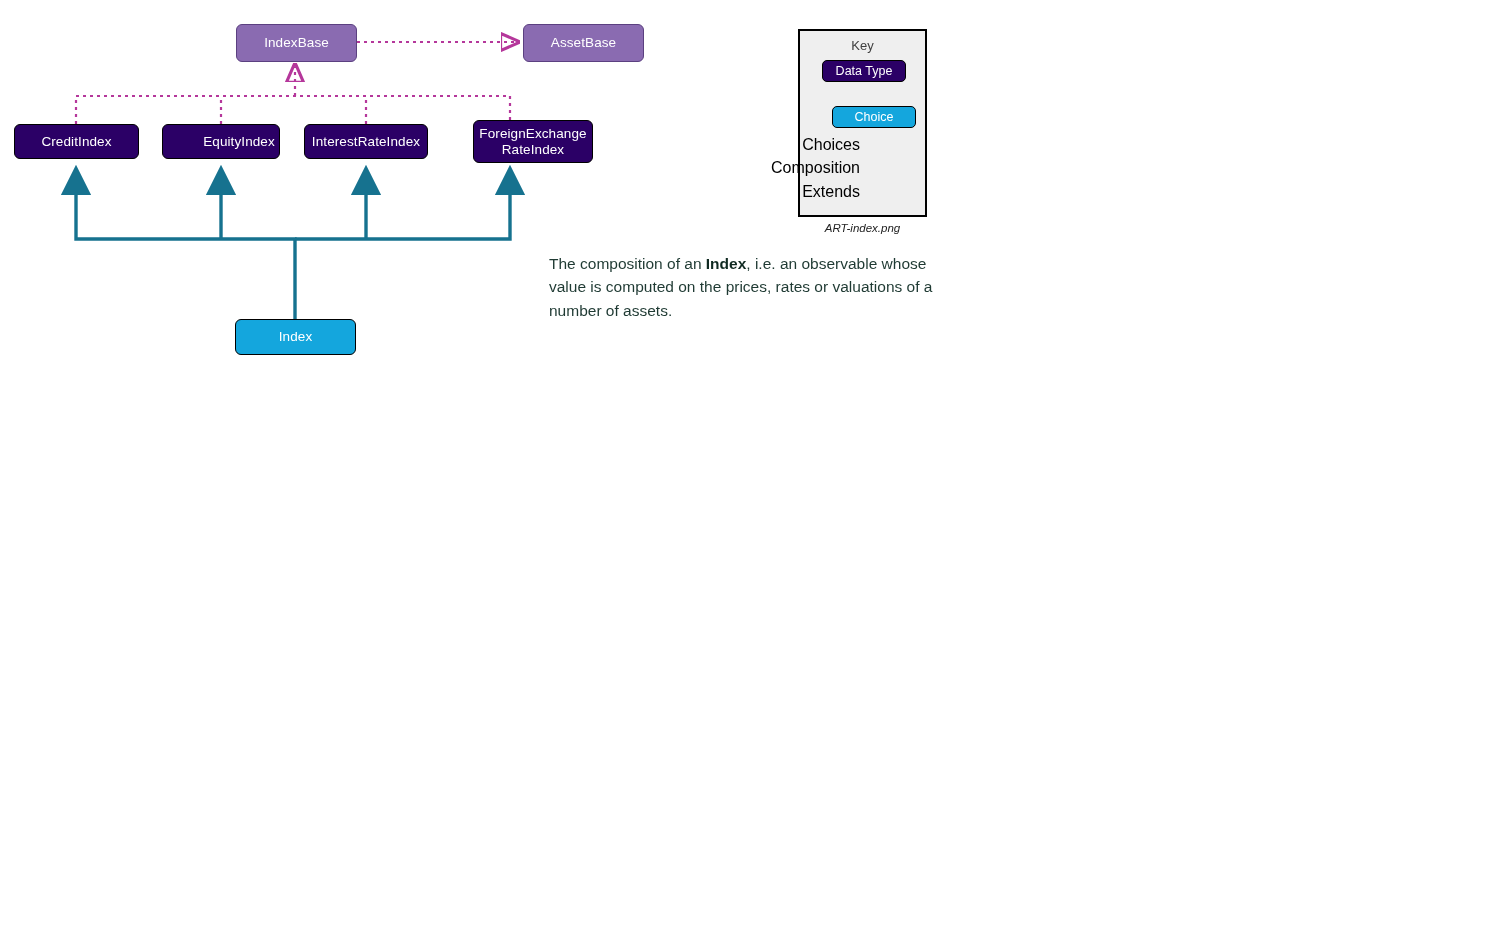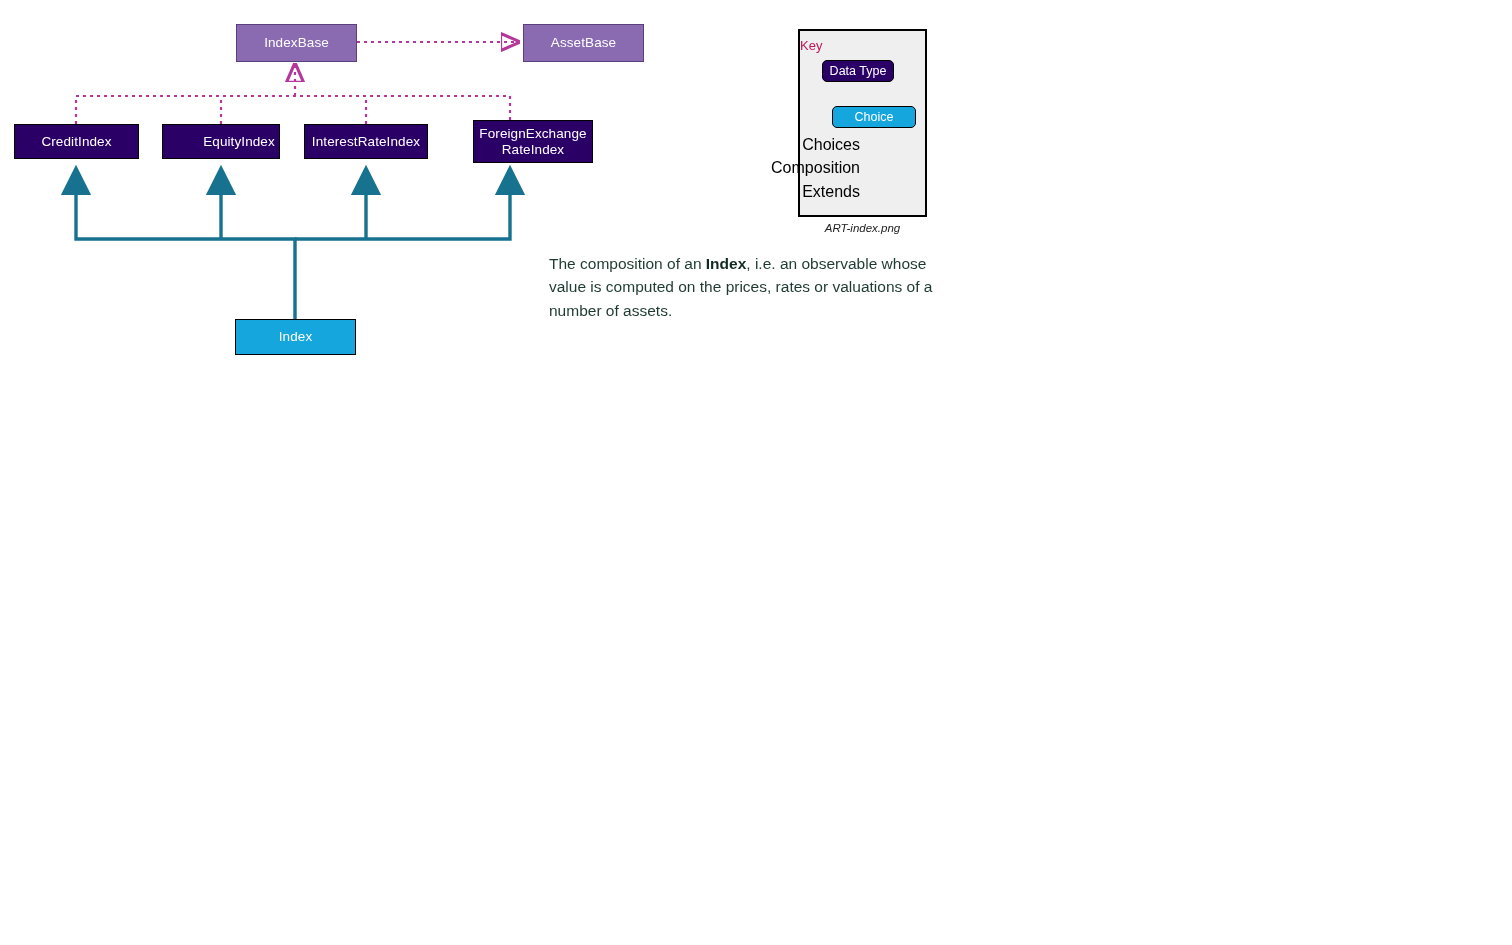--- a/index.html
+++ b/index.html
@@ -29,21 +29,21 @@
     height: 945px;
     pointer-events: none;
   }
   .node {
     position: absolute;
     box-sizing: border-box;
     display: flex;
     align-items: center;
     justify-content: center;
     text-align: center;
-    border-radius: 0;
+    border-radius: 6px;
     color: #ffffff;
     font-size: 13.5px;
     line-height: 1.15;
     letter-spacing: 0.1px;
   }
   .node.datatype {
     background: #2b0066;
     border: 1.5px solid #000000;
   }
   .node.choice {
@@ -56,23 +56,23 @@
   }
   .key-panel {
     position: absolute;
     background: #efefef;
     border: 2px solid #000000;
     box-sizing: border-box;
   }
   .key-title {
     position: absolute;
     width: 100%;
-    text-align: left;
+    text-align: center;
     font-size: 13px;
-    color: #be185d;
+    color: #404040;
   }
   .key-chip {
     position: absolute;
     box-sizing: border-box;
     display: flex;
     align-items: center;
     justify-content: center;
     border-radius: 5px;
     color: #ffffff;
     font-size: 12.5px;
@@ -183,21 +183,21 @@
   </div>
 
   <div class="node choice" style="left:235px; top:319px; width:121px; height:36px;">
     <span>Index</span>
   </div>
 
   <div class="key-panel" style="left:798px; top:29px; width:129px; height:188px;">
     <div class="key-title" style="top:7px;">Key</div>
   </div>
 
-  <div class="key-chip datatype" style="left:822px; top:60px; width:72px; height:22px;">
+  <div class="key-chip datatype" style="left:822px; top:60px; width:84px; height:22px;">
     <span>Data Type</span>
   </div>
 
   <div class="key-chip choice" style="left:822px; top:106px; width:84px; height:22px;">
     <span>Choice</span>
   </div>
 
   <div class="key-label" style="left:760px; top:136px; width:100px;">Choices</div>
   <div class="key-label" style="left:760px; top:159px; width:100px;">Composition</div>
   <div class="key-label" style="left:760px; top:183px; width:100px;">Extends</div>

